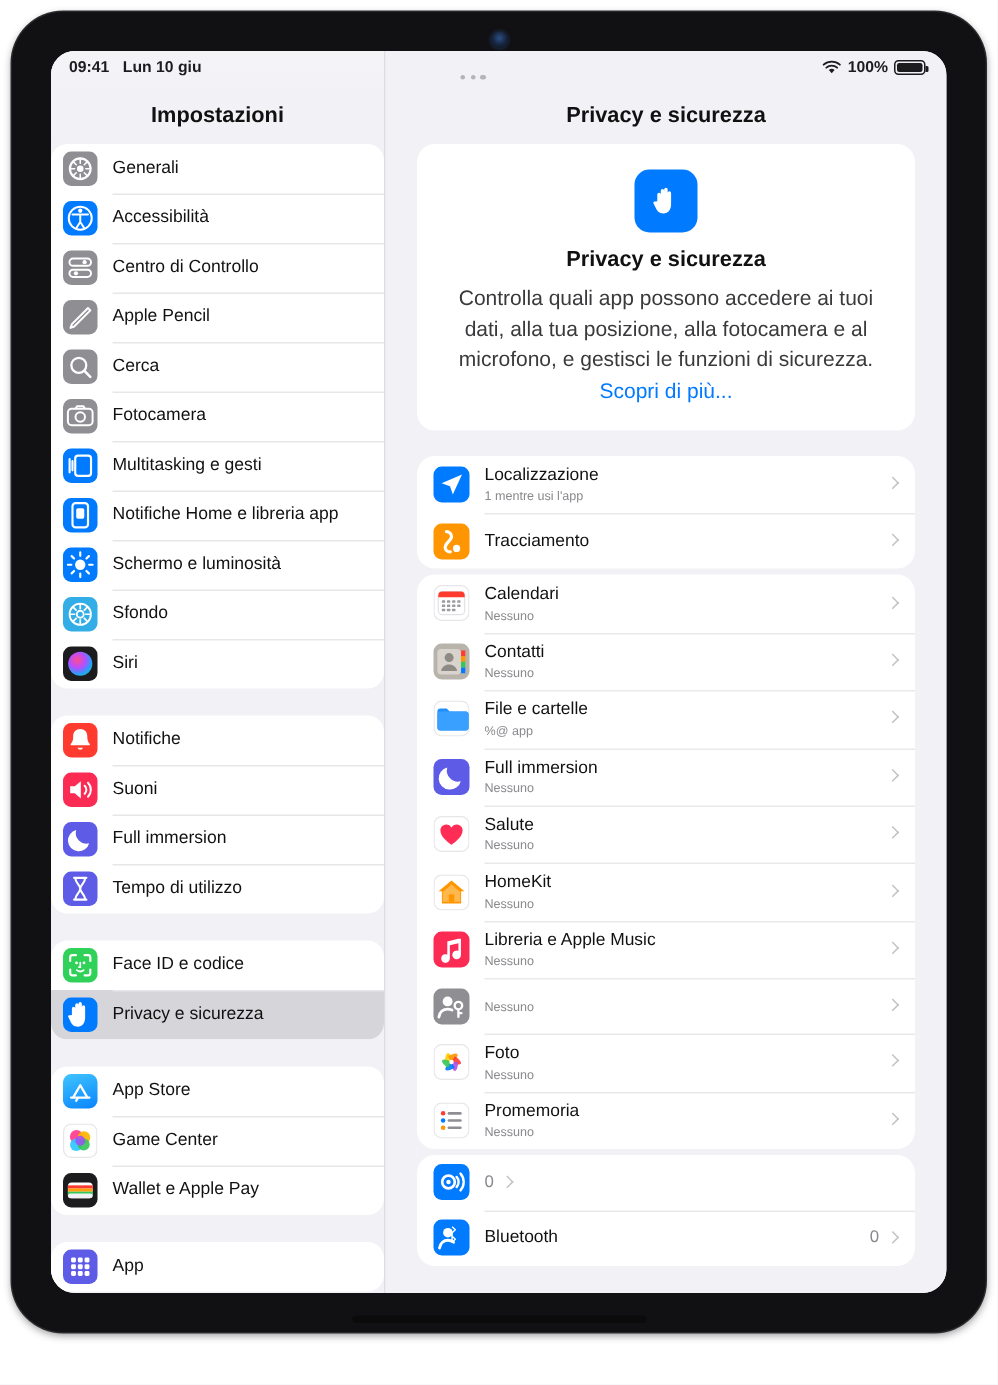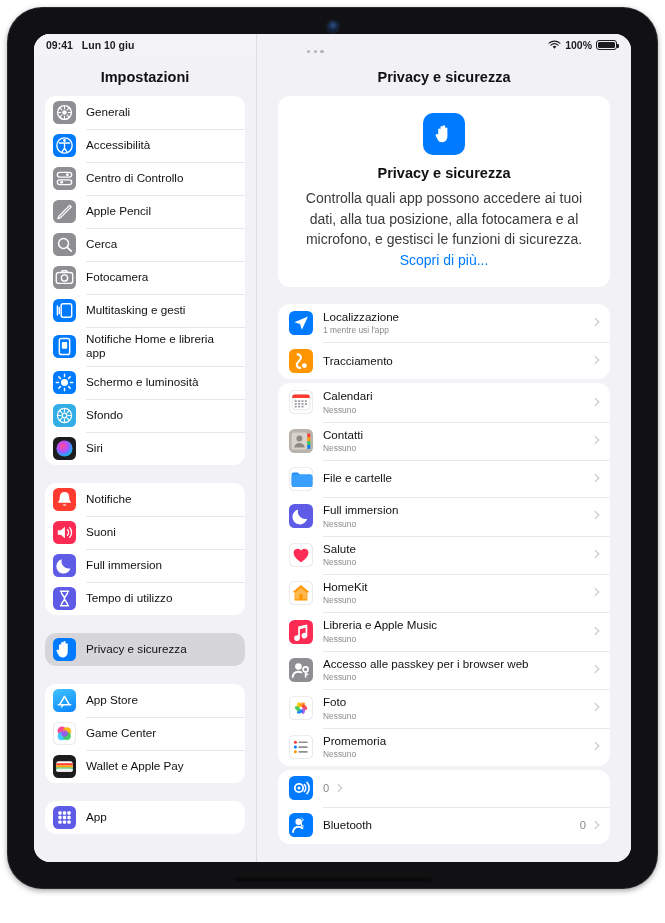--- a/index.html
+++ b/index.html
@@ -62,21 +62,21 @@
   }
   #sidebar-header {
     height:62px; flex:0 0 62px;
     display:flex; align-items:flex-end; justify-content:center;
     padding-bottom:11px;
     background:linear-gradient(#f4f4f7,#f1f1f6);
   }
   #sidebar-title { font-size:14.5px; font-weight:bold; color:#111; }
   #sidebar-scroll {
     flex:1; overflow:hidden;
-    padding:0 11px;
+    padding:0 0;
   }
   .s-group {
     background:#fff; border-radius:11px; margin-bottom:18px; overflow:hidden;
   }
   .s-row {
     display:flex; align-items:center;
     min-height:30px; padding:5px 9px 5px 8px;
     position:relative;
   }
   .s-row + .s-row::before {
@@ -337,20 +337,36 @@
               <span class="s-icon" style="background:#5e5ce6;">
                 <svg width="100%" height="100%" viewBox="0 0 24 24">
                   <path d="M7.8 4.4h8.4M7.8 19.6h8.4" stroke="#fff" stroke-width="1.6" stroke-linecap="round"></path>
                   <path d="M8.6 4.6c0 3.6 3.4 4.6 3.4 7.4 0 2.8-3.4 3.8-3.4 7.4M15.4 4.6c0 3.6-3.4 4.6-3.4 7.4 0 2.8 3.4 3.8 3.4 7.4" stroke="#fff" stroke-width="1.5" fill="none"></path>
                 </svg>
               </span>
               <span class="s-label">Tempo di utilizzo</span>
             </div>
           </div>
           <div class="s-group">
+            <div class="s-row">
+              <span class="s-icon" style="background:#30d158;">
+                <svg width="100%" height="100%" viewBox="0 0 24 24">
+                  <g stroke="#fff" stroke-width="1.5" fill="none" stroke-linecap="round">
+                    <path d="M5 9V6.6A1.6 1.6 0 0 1 6.6 5H9M15 5h2.4A1.6 1.6 0 0 1 19 6.6V9M19 15v2.4a1.6 1.6 0 0 1-1.6 1.6H15M9 19H6.6A1.6 1.6 0 0 1 5 17.4V15"></path>
+                  </g>
+                  <g fill="#fff">
+                    <circle cx="9.4" cy="10.4" r=".95"></circle>
+                    <circle cx="14.6" cy="10.4" r=".95"></circle>
+                  </g>
+                  <path d="M12 10.2v3.1h-.9" stroke="#fff" stroke-width="1.2" fill="none" stroke-linecap="round"></path>
+                  <path d="M9.6 15.4c1.4 1.1 3.4 1.1 4.8 0" stroke="#fff" stroke-width="1.2" fill="none" stroke-linecap="round"></path>
+                </svg>
+              </span>
+              <span class="s-label">Face ID e codice</span>
+            </div>
             <div class="s-row selected">
               <span class="s-icon" style="background:#007aff;">
                 <svg width="100%" height="100%" viewBox="0 0 24 24">
                   <path d="M6.2 12.2V7.6a1.15 1.15 0 0 1 2.3 0v3.1V5.2a1.15 1.15 0 0 1 2.3 0v5.5V4.3a1.15 1.15 0 0 1 2.3 0v6.4V6.6a1.15 1.15 0 0 1 2.3 0v7.5c0 3.6-2 6.2-5.1 6.2-2.8 0-4-1.3-5.1-3.6l-1.5-3.1c-.4-.85.35-1.6 1.15-1.25z" fill="#fff"></path>
                 </svg>
               </span>
               <span class="s-label">Privacy e sicurezza</span>
             </div>
           </div>
           <div class="s-group">
@@ -509,20 +525,21 @@
               </div>
               <div class="c-row">
                 <span class="c-icon" style="background:#ffffff;box-shadow:inset 0 0 0 .8px #e6e6ea;">
                   <svg width="100%" height="100%" viewBox="0 0 24 24">
                     <path d="M2.6 7.4a2 2 0 0 1 2-2h4.2l2 2h10.6a2 2 0 0 1 2 2v8.6a2 2 0 0 1-2 2H4.6a2 2 0 0 1-2-2z" fill="#1f8fff"></path>
                     <path d="M2.6 9.4a2 2 0 0 1 2-2h16.8a2 2 0 0 1 2 2v8.6a2 2 0 0 1-2 2H4.6a2 2 0 0 1-2-2z" fill="#39a0ff"></path>
                   </svg>
                 </span>
                 <span class="c-text">
                   <span class="c-title" style="display:block">File e cartelle</span>
+                  <span class="c-sub" style="display:block">%@ app</span>
                 </span>
                 <span class="chev"></span>
               </div>
               <div class="c-row">
                 <span class="c-icon" style="background:#5e5ce6;">
                   <svg width="100%" height="100%" viewBox="0 0 24 24">
                     <path d="M18.2 14.8A7.4 7.4 0 0 1 9.2 5.6a7.5 7.5 0 1 0 9 9.2z" fill="#fff"></path>
                   </svg>
                 </span>
                 <span class="c-text">
@@ -572,21 +589,20 @@
               <div class="c-row">
                 <span class="c-icon" style="background:#8e8e93;">
                   <svg width="100%" height="100%" viewBox="0 0 24 24">
                     <circle cx="9.4" cy="8.6" r="3.3" fill="#fff"></circle>
                     <path d="M3.6 19c.5-3.4 2.9-5.3 5.8-5.3 1.1 0 2.1.3 2.9.7" fill="none" stroke="#fff" stroke-width="1.9" stroke-linecap="round"></path>
                     <circle cx="16.6" cy="11.4" r="2.5" fill="none" stroke="#fff" stroke-width="1.6"></circle>
                     <path d="M16.6 13.9v5M16.6 16.4h2" stroke="#fff" stroke-width="1.6" stroke-linecap="round"></path>
                   </svg>
                 </span>
                 <span class="c-text">
-                  <span class="c-title" style="display:block">Accesso alle passkey per i browser web</span>
                   <span class="c-sub" style="display:block">Nessuno</span>
                 </span>
                 <span class="chev"></span>
               </div>
               <div class="c-row">
                 <span class="c-icon" style="background:#ffffff;box-shadow:inset 0 0 0 .8px #e6e6ea;">
                   <svg width="100%" height="100%" viewBox="0 0 24 24">
                     <g>
                       <path d="M12 12c0-3.4-1-6-2.2-6S7.6 8.6 7.6 12" fill="#ffcc00" opacity=".9"></path>
                       <path d="M12 12c2.9-1.7 4.6-4 4-5.1-.6-1-3.3-.5-6.2 1.2" fill="#ff9500" opacity=".9"></path>

